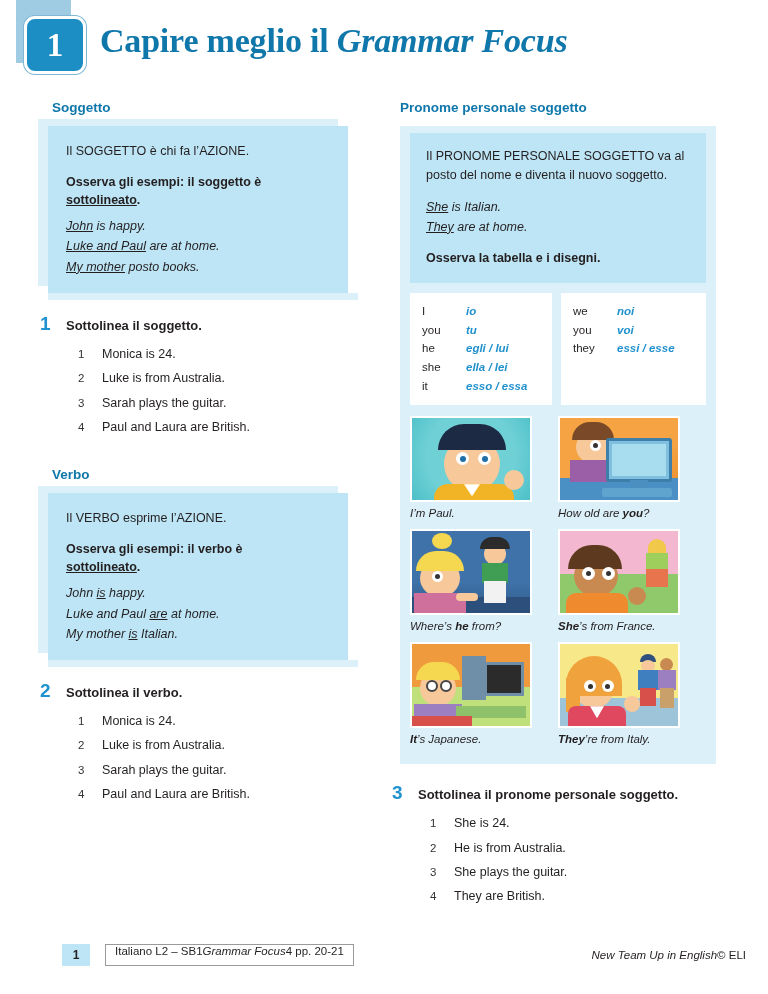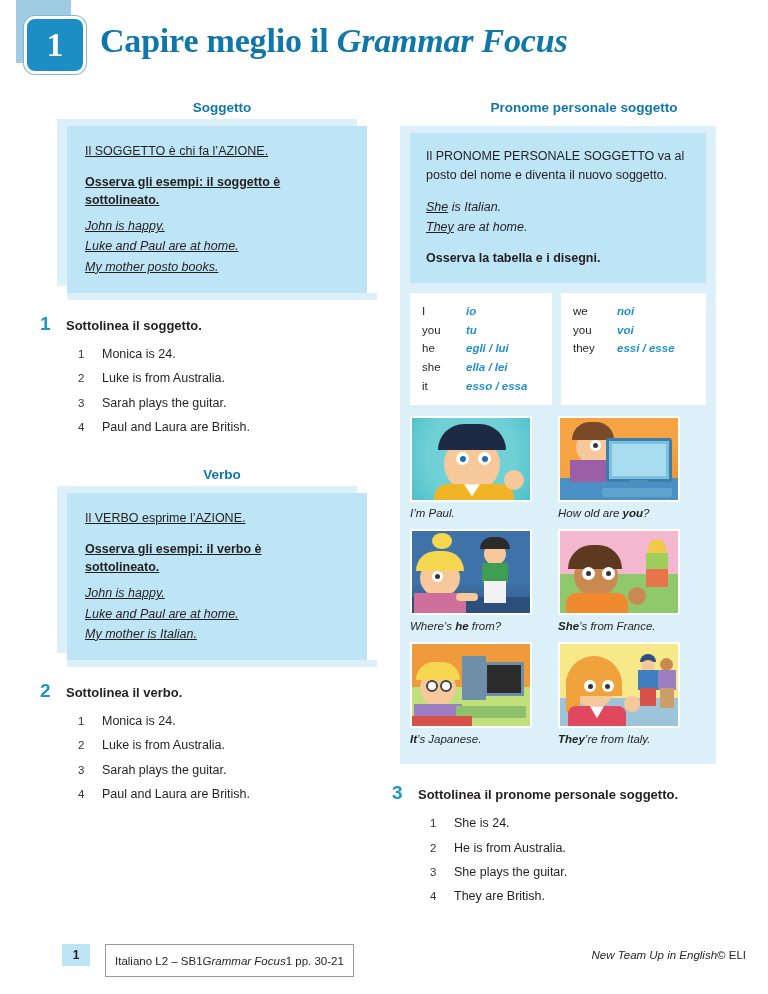--- a/index.html
+++ b/index.html
@@ -19,26 +19,26 @@
     display:flex;align-items:center;justify-content:center;}
   .hdr-badge span{color:#ffffff;font-family:"Liberation Serif", serif;font-weight:bold;font-size:33px;line-height:1;}
   .hdr-title{position:absolute;left:100px;top:22px;font-family:"Liberation Serif", serif;
     font-weight:bold;font-size:34px;color:#1077ab;letter-spacing:-0.2px;white-space:nowrap;}
   .hdr-title i{font-style:italic;}
 
   
   .col-left{position:absolute;left:0;top:100px;width:392px;}
   .col-right{position:absolute;left:392px;top:100px;width:376px;}
 
-  .sec-label{font-weight:bold;font-size:13.5px;color:#1077ab;margin:0 0 11px 0;text-align:center;}
+  .sec-label{font-weight:bold;font-size:13.5px;color:#1077ab;margin:0 0 11px 0;}
   .sec-label.left{margin-left:52px;}
   .sec-label.right{margin-left:8px;}
 
   
-  .infobox{position:relative;margin-left:67px;width:236px;text-decoration:underline;}
+  .infobox{position:relative;margin-left:48px;width:236px;}
   .infobox .back{position:absolute;left:-10px;top:-7px;width:300px;height:100%;background:#dcf0fa;}
   .infobox .front{position:relative;background:#bde5f5;padding:16px 18px 16px 18px;width:264px;}
   .infobox .front::after{content:"";position:absolute;left:0;right:-10px;bottom:-7px;height:7px;background:#dcf0fa;}
   .bx-intro{font-size:12.5px;line-height:1.5;margin:0 0 12px 0;}
   .bx-bold{font-weight:bold;font-size:12.5px;line-height:1.45;margin:0 0 7px 0;}
   .bx-bold u{text-decoration:underline;}
   .bx-ex{font-style:italic;font-size:12.5px;line-height:1.62;margin:0;}
   .bx-ex u{text-decoration:underline;}
 
   
@@ -87,22 +87,22 @@
   .a4{background:linear-gradient(180deg,#f3b8cf 0 52%,#8fc96b 52% 100%);}
   .a5{background:linear-gradient(180deg,#f09a3e 0 52%,#bfe07a 52% 100%);}
   .a6{background:linear-gradient(180deg,#f7e98a 0 66%,#9dc4d8 66% 100%);}
   .blob{position:absolute;border-radius:50%;}
   .rect{position:absolute;}
 
   
   .footer{position:absolute;left:0;bottom:24px;width:768px;height:26px;}
   .f-num{position:absolute;left:62px;top:0;width:28px;height:22px;background:#bde5f5;
     display:flex;align-items:center;justify-content:center;font-size:12px;font-weight:bold;color:#231f20;}
-  .f-box{position:absolute;left:105px;top:0;height:33px;border:1px solid #9a9a9a;
-    display:flex;align-items:center;padding:0 9px;font-size:11.5px;box-sizing:border-box;}
+  .f-box{position:absolute;left:105px;top:0;height:22px;border:1px solid #9a9a9a;
+    display:flex;align-items:flex-start;padding:0 9px;font-size:11.5px;box-sizing:border-box;}
   .f-box i{font-style:italic;}
   .f-right{position:absolute;right:22px;top:0;height:22px;display:flex;align-items:center;
     font-size:11.5px;font-style:italic;}
   .f-right b{font-style:normal;font-weight:normal;}
 </style>
 </head>
 <body>
 
 <div class="page">
 
@@ -387,21 +387,21 @@
       </ul>
     </div>
 
   </div>
 
   <div class="footer">
     <div class="f-num">1</div>
     <div class="f-box">
         <span>Italiano L2 – SB1 </span>
         <i>Grammar Focus</i>
-        <span> 1 pp. 30-21</span>
+        <span> 4 pp. 20-21</span>
       </div>
     <div class="f-right">
         <i>New Team Up in English</i>
         <b> © ELI</b>
       </div>
   </div>
 
 </div>
 
 </body></html>

